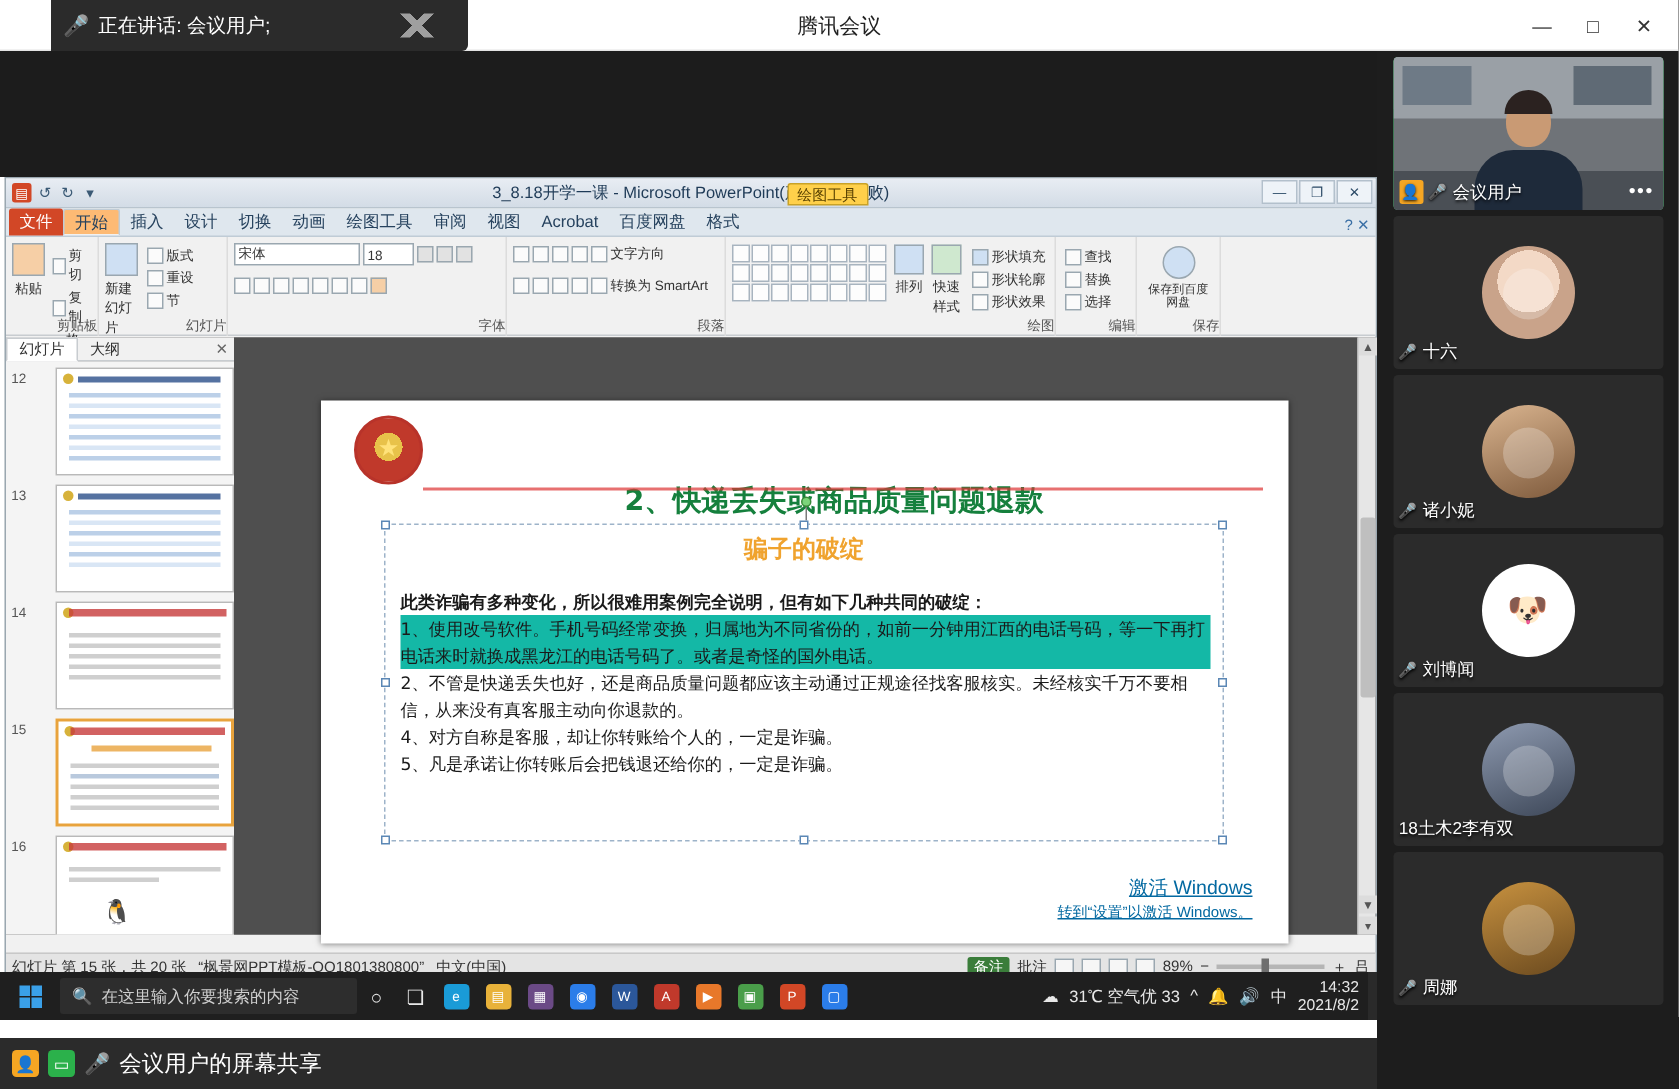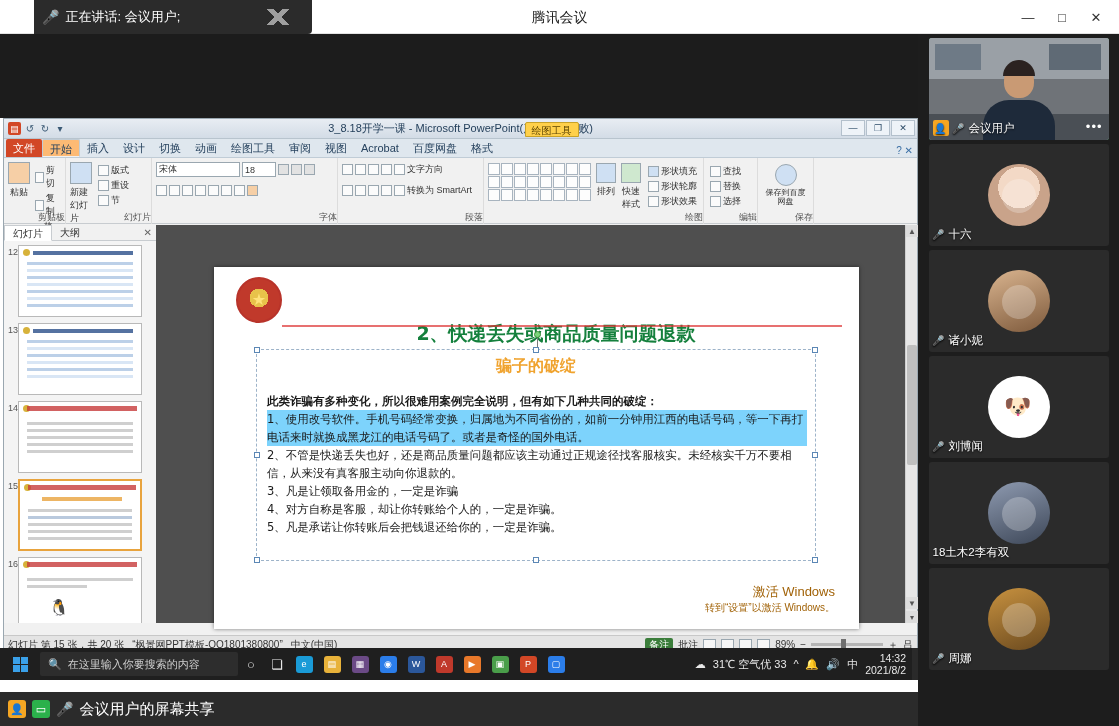--- a/index.html
+++ b/index.html
@@ -94,21 +94,21 @@
   .shape-cell { border: 1px solid #a8b4bf; background: #fdfdfd; }
 
   .ppt-body { position: absolute; left: 0; top: 106px; width: 913px; height: 398px; background: #4f4f4f; }
   .panel-tabs { position: absolute; left: 0; top: 0; width: 152px; height: 16px; background: #f1f1f1;
     border-bottom: 1px solid #c8ccd0; display: flex; align-items: center; font-size: 10px; color: #333; }
   .panel-tabs .pt { padding: 0 8px; }
   .panel-tabs .pt.active { background: #fff; border: 1px solid #c8ccd0; border-bottom-color: #fff; height: 16px; line-height: 15px; }
   .panel-tabs .x { margin-left: auto; padding-right: 4px; color: #666; }
   .thumbs { position: absolute; left: 0; top: 16px; width: 152px; height: 382px; background: #f4f4f4;
     overflow: hidden; padding: 4px 0 0 2px; }
-  .thumb-row { display: flex; gap: 0; margin-bottom: 6px; }
+  .thumb-row { display: flex; gap: 20px; margin-bottom: 6px; }
   .thumb-num { width: 12px; text-align: right; font-size: 9px; color: #555; padding-top: 2px; }
   .thumb {
     width: 124px; height: 72px; background: #fff; border: 1px solid #b9b9b9; position: relative; overflow: hidden;
   }
   .thumb.sel { border: 2px solid #e8a33d; }
   .thumb .t-title { position: absolute; top: 4px; left: 8px; right: 4px; height: 5px; background: #c73b3b; opacity: .8; }
   .thumb .t-line { position: absolute; left: 8px; right: 8px; height: 3px; background: #bcd0e8; }
   .thumb .t-badge { position: absolute; left: 4px; top: 3px; width: 7px; height: 7px; border-radius: 50%; background: #d7b23a; }
   .thumb .t-sub { position: absolute; left: 22px; top: 16px; width: 80px; height: 4px; background: #e8a33d; opacity:.8;}
 
@@ -130,24 +130,24 @@
   .green-stem { position: absolute; left: 50%; top: 71px; width: 1px; height: 10px; background: #7a7a7a; }
 
   .content-box { position: absolute; left: 42px; top: 82px; width: 560px; height: 212px;
     border: 1px dashed #9db3c9; }
   .handle { position: absolute; width: 6px; height: 6px; border: 1px solid #5b87b5; background: #fff; }
   .sub-title { position: absolute; left: 0; top: 6px; width: 100%; text-align: center;
     font-size: 16px; color: #f0a32e; font-weight: bold; font-family: "DejaVu Sans", sans-serif; }
   .body-text { position: absolute; left: 10px; top: 42px; right: 8px; font-size: 11.5px; color: #1a1a1a;
     line-height: 18px; font-family: "DejaVu Sans", sans-serif; }
   .body-text .lead { font-weight: bold; }
-  .hl { background: #7dd3fc; }
+  .hl { background: #14b8a6; }
   .blue { color: #1f5fbf; }
 
-  .wm { position: absolute; right: 24px; bottom: 14px; text-align: right; color: #a16207; }
+  .wm { position: absolute; right: 24px; bottom: 14px; text-align: right; color: #0369a1; text-decoration: underline; }
   .wm .w1 { font-size: 13px; } .wm .w2 { font-size: 10px; }
 
   .slide-scroll { position: absolute; right: 0; top: 0; width: 12px; height: 398px; background: #e6e6e6; border-left: 1px solid #cfcfcf; }
   .slide-scroll .thumbv { position: absolute; left: 1px; top: 120px; width: 10px; height: 120px; background: #bfbfbf; border-radius: 2px; }
   .slide-scroll .arr { position: absolute; left: 0; width: 12px; height: 12px; font-size: 8px; color: #555;
     display: flex; align-items: center; justify-content: center; background: #dcdcdc; }
 
   .ppt-status {
     position: absolute; left: 0; bottom: 0; width: 913px; height: 18px; background: #e4e4e4;
     border-top: 1px solid #c8c8c8; display: flex; align-items: center; font-size: 10px; color: #333; gap: 8px; padding: 0 4px;
@@ -560,21 +560,20 @@
               <div class="handle" style="left:-3px;bottom:-3px"></div>
               <div class="handle" style="left:50%;margin-left:-3px;bottom:-3px"></div>
               <div class="handle" style="right:-3px;bottom:-3px"></div>
 
               <div class="sub-title">骗子的破绽</div>
 
               <div class="body-text">
                 <div class="lead">此类诈骗有多种变化，所以很难用案例完全说明，但有如下几种共同的破绽：</div>
                 <div class="hl">1、使用改号软件。手机号码经常变换，归属地为不同省份的，如前一分钟用江西的电话号码，等一下再打电话来时就换成黑龙江的电话号码了。或者是奇怪的国外电话。</div>
                 <div>2、不管是快递丢失也好，还是商品质量问题都应该主动通过正规途径找客服核实。未经核实千万不要相信，从来没有真客服主动向你退款的。</div>
-                <div>3、凡是让领取备用金的，一定是诈骗</div>
                 <div>4、对方自称是客服，却让你转账给个人的，一定是诈骗。</div>
                 <div>5、凡是承诺让你转账后会把钱退还给你的，一定是诈骗。</div>
               </div>
             </div>
 
             <div class="wm">
               <div class="w1">激活 Windows</div>
               <div class="w2">转到“设置”以激活 Windows。</div>
             </div>
           </div>

